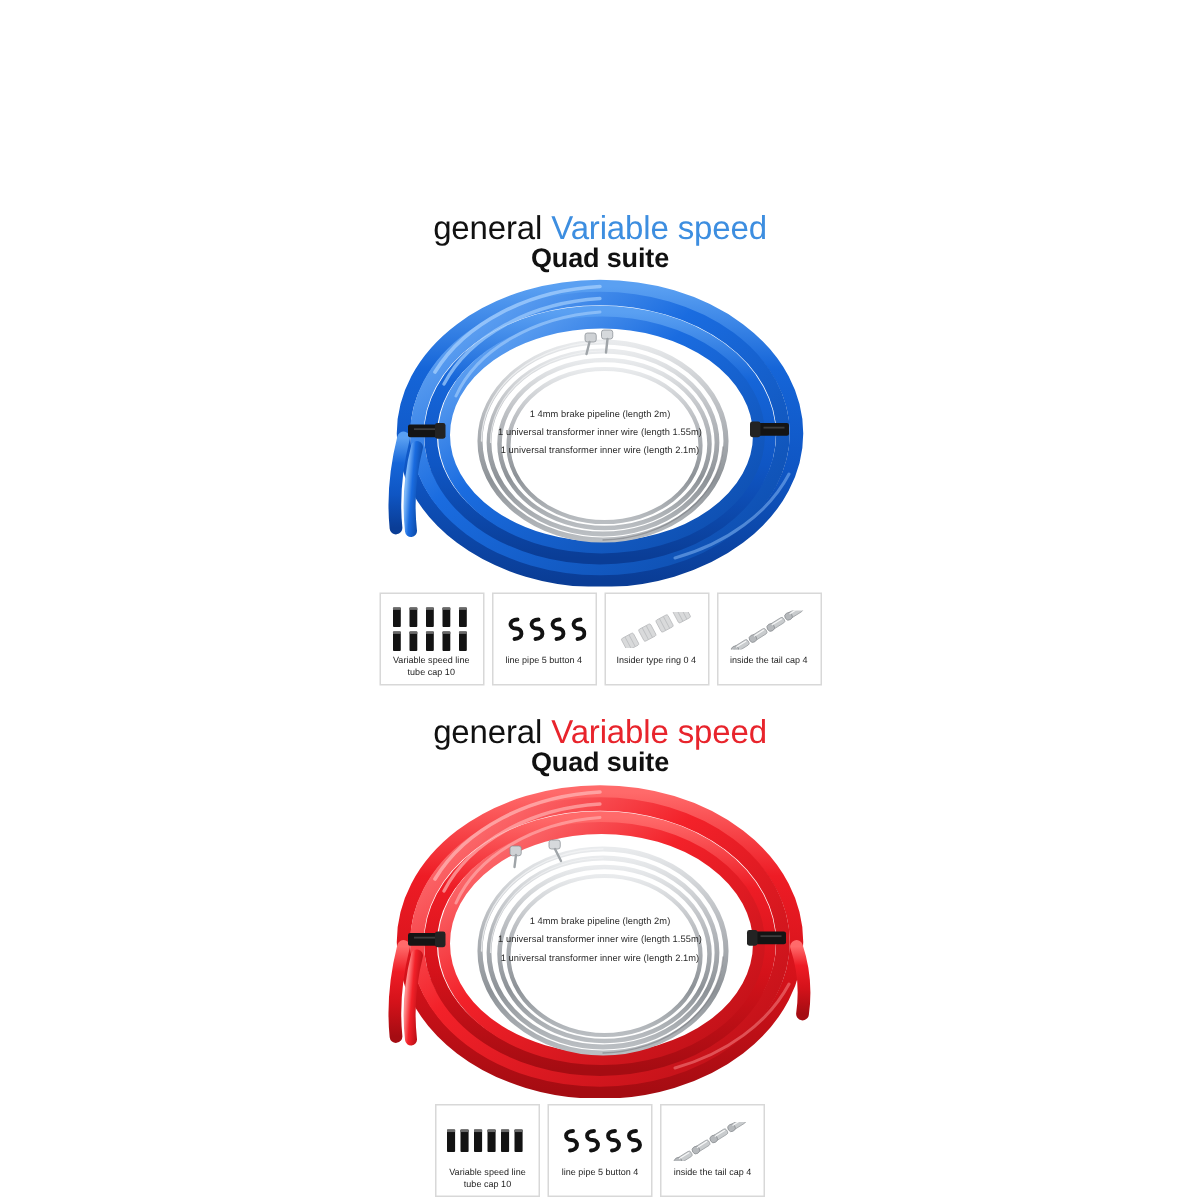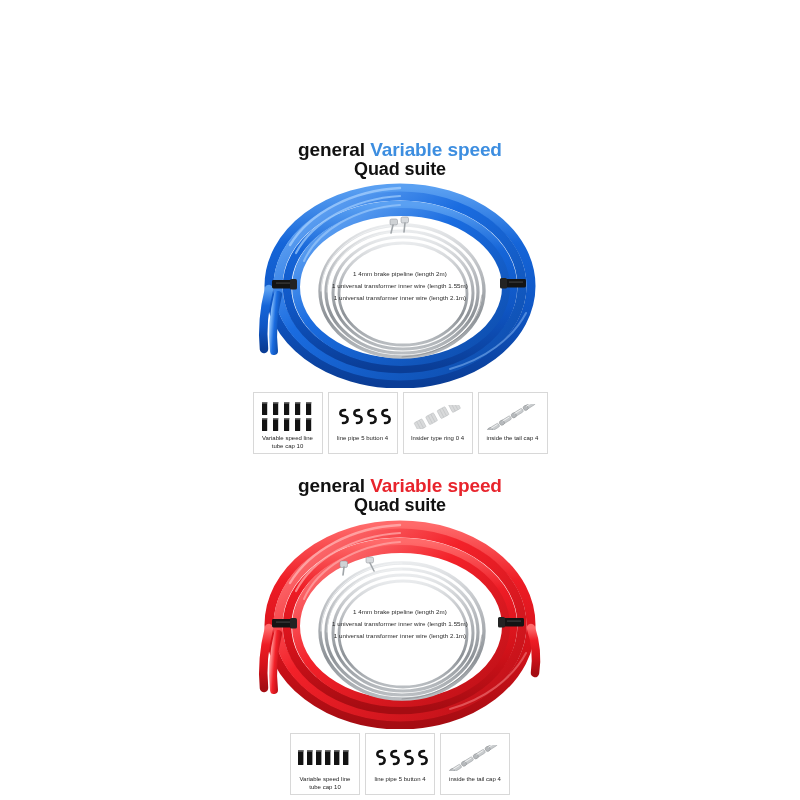--- a/index.html
+++ b/index.html
@@ -33,22 +33,22 @@
   #block-blue { top: 140px; }
   #block-red  { top: 476px; }
 
   
   .heading {
     text-align: center;
     line-height: 1.06;
     user-select: none;
   }
   .heading .line1 {
-    font-size: 19px;
-    font-weight: bold;
+    font-size: 22px;
+    font-weight: normal;
     color: #111111;
     letter-spacing: -0.1px;
     white-space: nowrap;
   }
   .heading .accent-blue { color: #3d8ee0; }
   .heading .accent-red  { color: #e8242c; }
   .heading .line2 {
     font-size: 18px;
     font-weight: bold;
     color: #111111;

